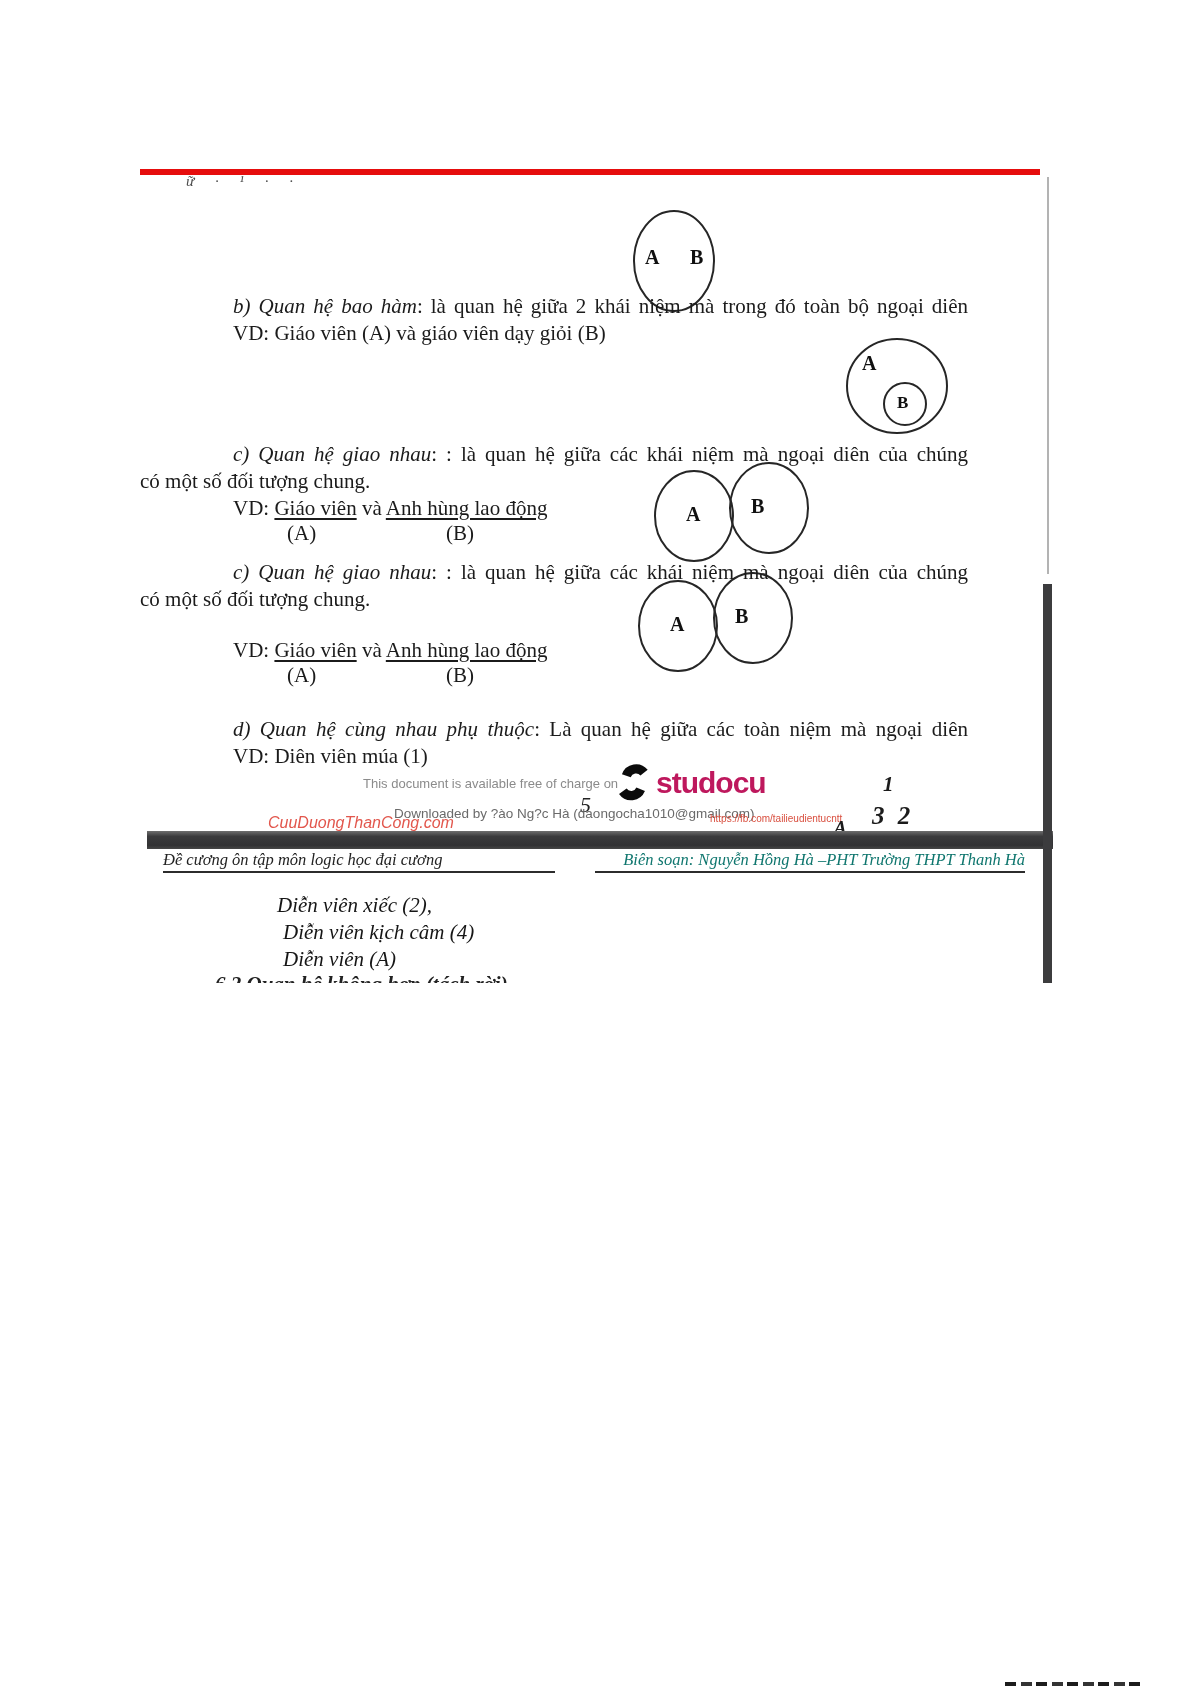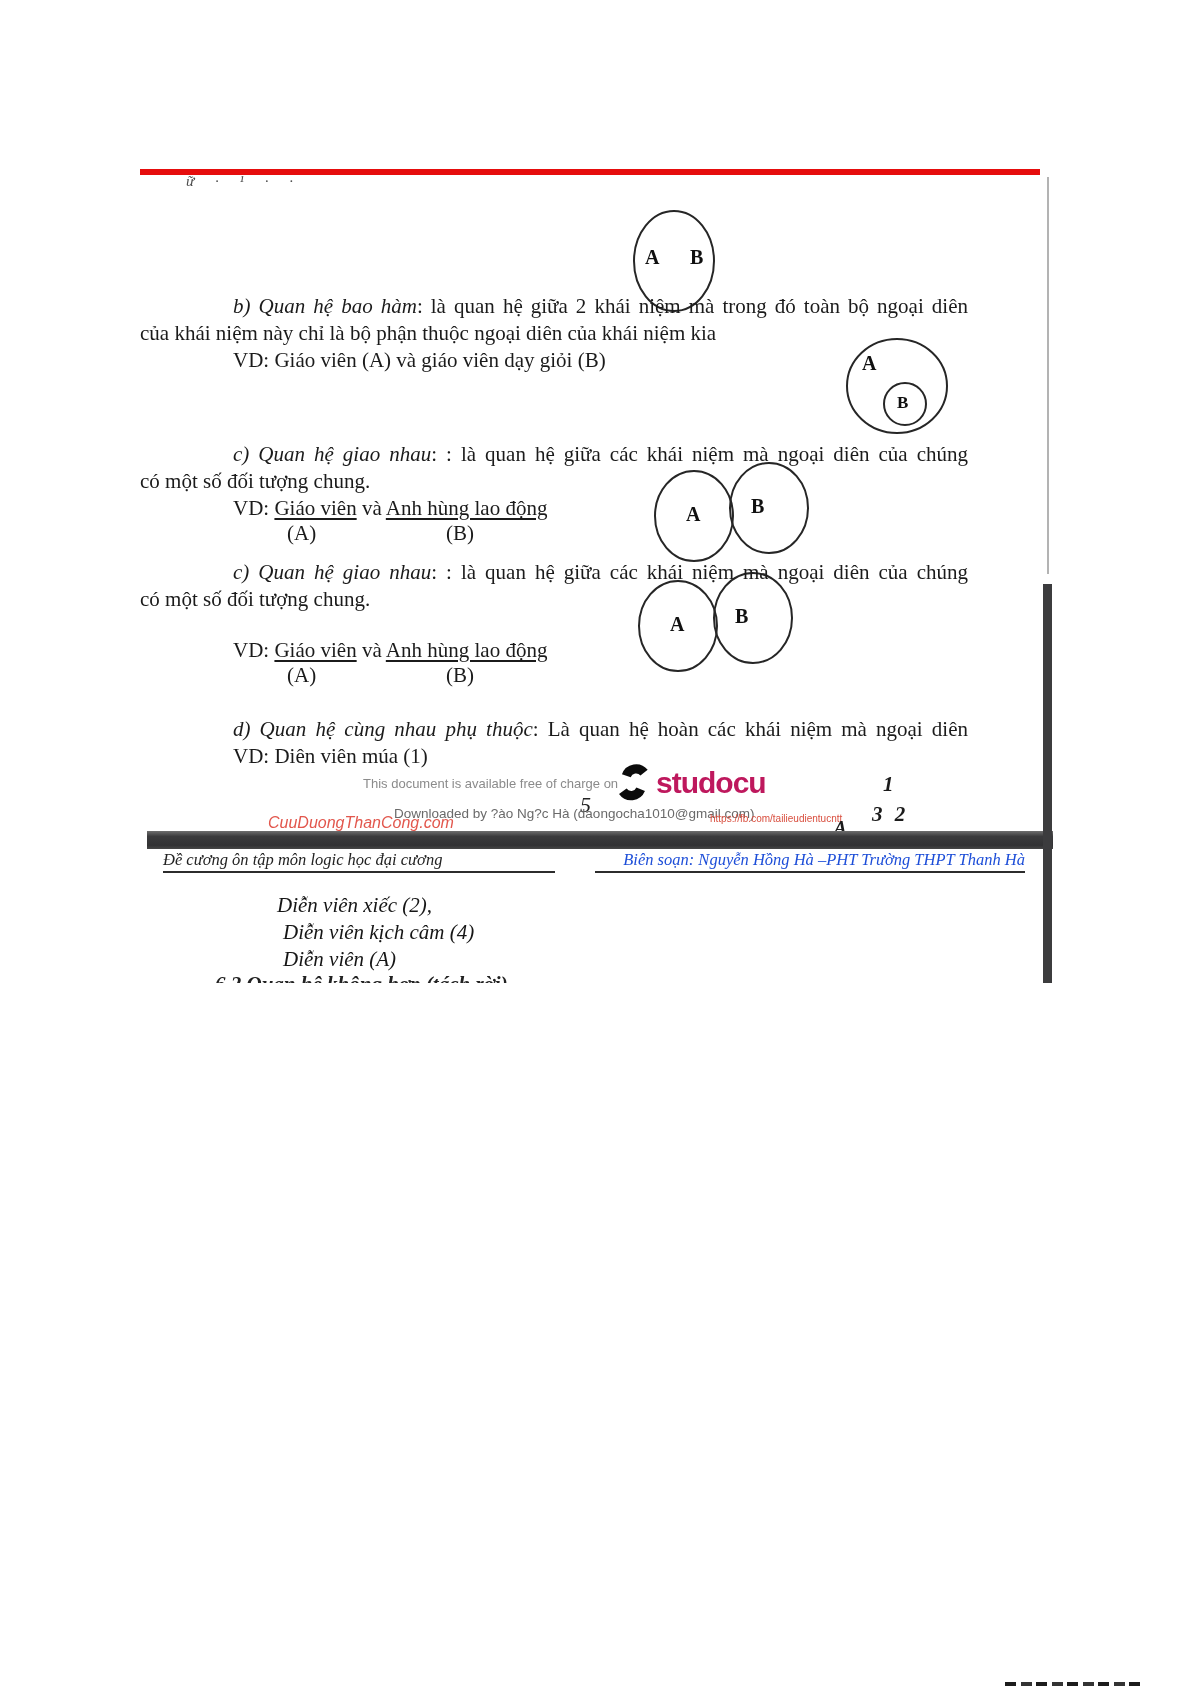--- a/index.html
+++ b/index.html
@@ -25,26 +25,26 @@
   .thickbar{left:1043px;top:584px;width:9px;height:399px;background:#3c3c3e;z-index:6;}
   .sepbar{left:147px;top:831px;width:906px;height:18px;z-index:5;
           background:linear-gradient(180deg,#6e6e6e 0%,#3a3a3c 30%,#323234 80%,#474747 100%);}
   .wm-note{left:363px;top:776px;font-size:13px;color:#8b8b8b;}
   .wm-brand{left:656px;top:766px;font-size:30px;font-weight:bold;letter-spacing:-1px;color:#be185d;}
   .wm-page{left:580px;top:792px;font-size:22px;color:#222;}
   .wm-dl{left:394px;top:806px;font-size:13.5px;color:#6a6a6a;}
   .wm-left{left:268px;top:814px;font-size:16px;color:#e2574d;font-style:italic;}
   .wm-right{left:696px;top:813px;font-size:10px;color:#d94f3f;margin-left:14px;}
   .num1{left:883px;top:772px;font-size:21px;font-weight:bold;}
-  .num32{left:872px;top:802px;font-size:21px;font-weight:bold;word-spacing:7px;}
+  .num32{left:872px;top:802px;font-size:25px;font-weight:bold;word-spacing:7px;}
   .apexA{left:834px;top:817px;font-size:19px;font-weight:bold;z-index:1;}
   .hdrL{left:163px;top:850px;width:392px;height:21px;font-style:italic;font-size:16.5px;
         color:#232323;border-bottom:2px solid #2c2c2c;}
   .hdrR{left:595px;top:850px;width:430px;height:21px;font-style:italic;font-size:16.5px;
-        color:#1d4ed8;border-bottom:2px solid #2c2c2c;text-align:right;}
+        color:#0f766e;border-bottom:2px solid #2c2c2c;text-align:right;}
   .p2line{font-size:21px;color:#161616;}
   .cutoff{left:215px;top:972px;width:430px;height:11px;overflow:hidden;
           font-size:21px;font-weight:bold;font-style:italic;color:#222;}
   .sliver{left:1005px;top:1682px;width:140px;height:4px;
           background:repeating-linear-gradient(90deg,#1c1c1c 0 11px,#fff 11px 16px,#333 16px 27px,#fff 27px 31px);}
   .diagsvg{left:0;top:0;pointer-events:none;}
 </style>
 </head>
 <body>
 
@@ -62,21 +62,20 @@
     <ellipse cx="769" cy="508" rx="39" ry="45" fill="none" stroke="#262626" stroke-width="2"></ellipse>
     <ellipse cx="678" cy="626" rx="39" ry="45" fill="none" stroke="#262626" stroke-width="2"></ellipse>
     <ellipse cx="753" cy="618" rx="39" ry="45" fill="none" stroke="#262626" stroke-width="2"></ellipse>
   </svg>
 
   <div class="dletter" style="left:645px;top:246px">A</div>
   <div class="dletter" style="left:690px;top:246px">B</div>
 
   <div class="block" style="top:293px">
     <div class="line jl ind"><span class="it">b) Quan hệ bao hàm</span><span>: là quan hệ giữa 2 khái niệm mà trong đó toàn bộ ngoại diên</span></div>
-    <div class="line">của khái niệm này chỉ là bộ phận thuộc ngoại diên của khái niệm kia</div>
     <div class="line vd">VD: Giáo viên (A) và giáo viên dạy giỏi (B)</div>
   </div>
   <div class="dletter" style="left:862px;top:352px">A</div>
   <div class="dletter" style="left:897px;top:393px;font-size:17px">B</div>
 
   <div class="block" style="top:441px">
     <div class="line jl ind"><span class="it">c) Quan hệ giao nhau</span><span>: : là quan hệ giữa các khái niệm mà ngoại diên của chúng</span></div>
     <div class="line">có một số đối tượng chung.</div>
     <div class="line vd"><span>VD: </span><span class="u">Giáo viên</span><span> và </span><span class="u">Anh hùng lao động</span></div>
   </div>
@@ -89,21 +88,21 @@
     <div class="line jl ind"><span class="it">c) Quan hệ giao nhau</span><span>: : là quan hệ giữa các khái niệm mà ngoại diên của chúng</span></div>
     <div class="line">có một số đối tượng chung.</div>
     <div class="line vd" style="margin-top:24px"><span>VD: </span><span class="u">Giáo viên</span><span> và </span><span class="u">Anh hùng lao động</span></div>
   </div>
   <div class="plabel" style="left:287px;top:663px">(A)</div>
   <div class="plabel" style="left:446px;top:663px">(B)</div>
   <div class="dletter" style="left:670px;top:613px">A</div>
   <div class="dletter" style="left:735px;top:605px">B</div>
 
   <div class="block" style="top:716px">
-    <div class="line jl ind"><span class="it">d) Quan hệ cùng nhau phụ thuộc</span><span>: Là quan hệ hoàn các khái niệm mà ngoại diên</span></div>
+    <div class="line jl ind"><span class="it">d) Quan hệ cùng nhau phụ thuộc</span><span>: Là quan hệ giữa các toàn niệm mà ngoại diên</span></div>
     <div class="line vd">VD: Diên viên múa (1)</div>
   </div>
 
   <div class="abs serif num1">1</div>
   <div class="abs serif num32">3 2</div>
   <div class="abs serif apexA">A</div>
 
   <div class="abs sans wm-note">This document is available free of charge on</div>
   <svg class="abs" style="left:615px;top:764px" width="37" height="37" viewBox="0 0 36 36">
     <g transform="rotate(-8 18 18)">

